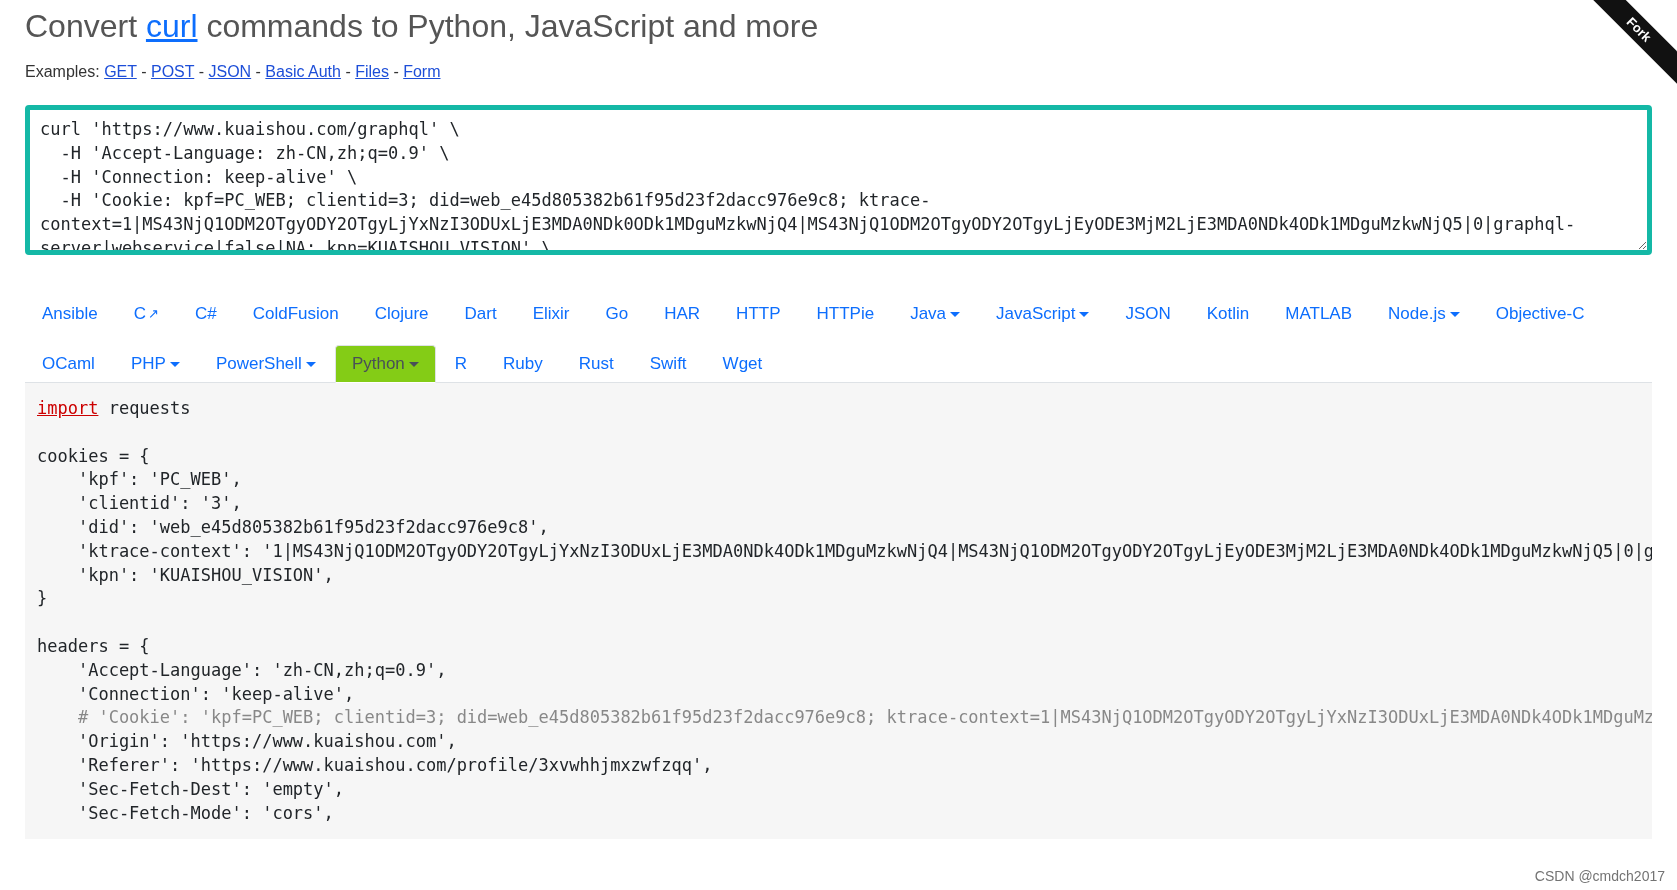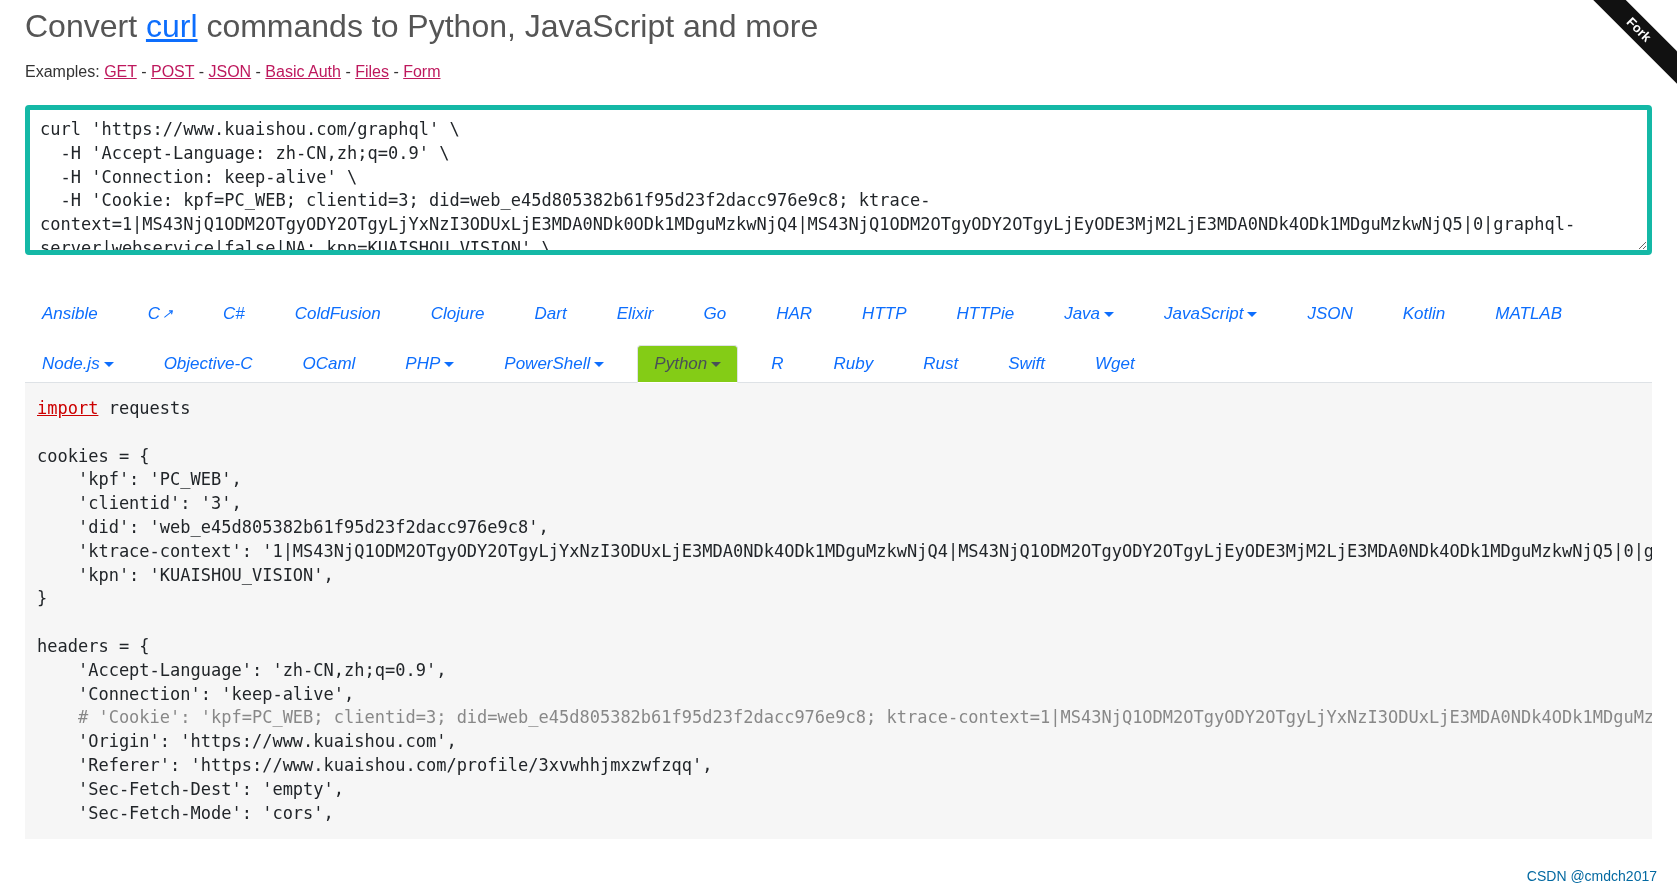--- a/index.html
+++ b/index.html
@@ -26,45 +26,44 @@
   }
   .section-title {
     font-size: 34px;
     font-weight: 400;
     color: #333;
   }
   .examples {
     font-size: 16px;
     color: #333;
   }
-  .examples a { color: #be185d; text-decoration: underline; }
+  .examples a { color: #1d4ed8; text-decoration: underline; }
   .examples span.sep { color: #333; }
   textarea.curl-input {
     width: 100%;
     height: 150px;
     font-family: Consolas, Menlo, monospace;
     font-size: 17px;
     line-height: 1.4;
     padding: 8px 10px;
     border: 5px solid #14b8a6;
     border-radius: 4px;
     resize: vertical;
     white-space: pre-wrap;
     overflow-y: scroll;
     color: #212529;
     margin-top: 20px;
   }
   .tabs {
     display: flex;
     flex-wrap: wrap;
-    gap: 14px;
+    gap: 0;
     margin-top: 36px;
     font-size: 17px;
     row-gap: 12px;
-    font-style: italic;
   }
   .tab {
     color: #0d6efd;
     padding: 8px 16px;
     cursor: pointer;
     text-decoration: none;
     white-space: nowrap;
     border: 1px solid transparent;
     border-radius: 4px 4px 0 0;
     margin-right: 2px;
@@ -118,22 +117,22 @@
     background: #111;
     color: #fff;
     font-weight: 700;
     font-size: 13px;
     transform: rotate(45deg);
     padding: 4px 0;
   }
   .watermark {
     position: fixed;
     bottom: 6px;
-    right: 20px;
-    color: #0369a1;
+    right: 12px;
+    color: #737373;
     font-size: 14px;
     text-align: center;
   }
 </style>
 </head>
 <body>
 
 
 
 <div class="corner-ribbon"></div>

